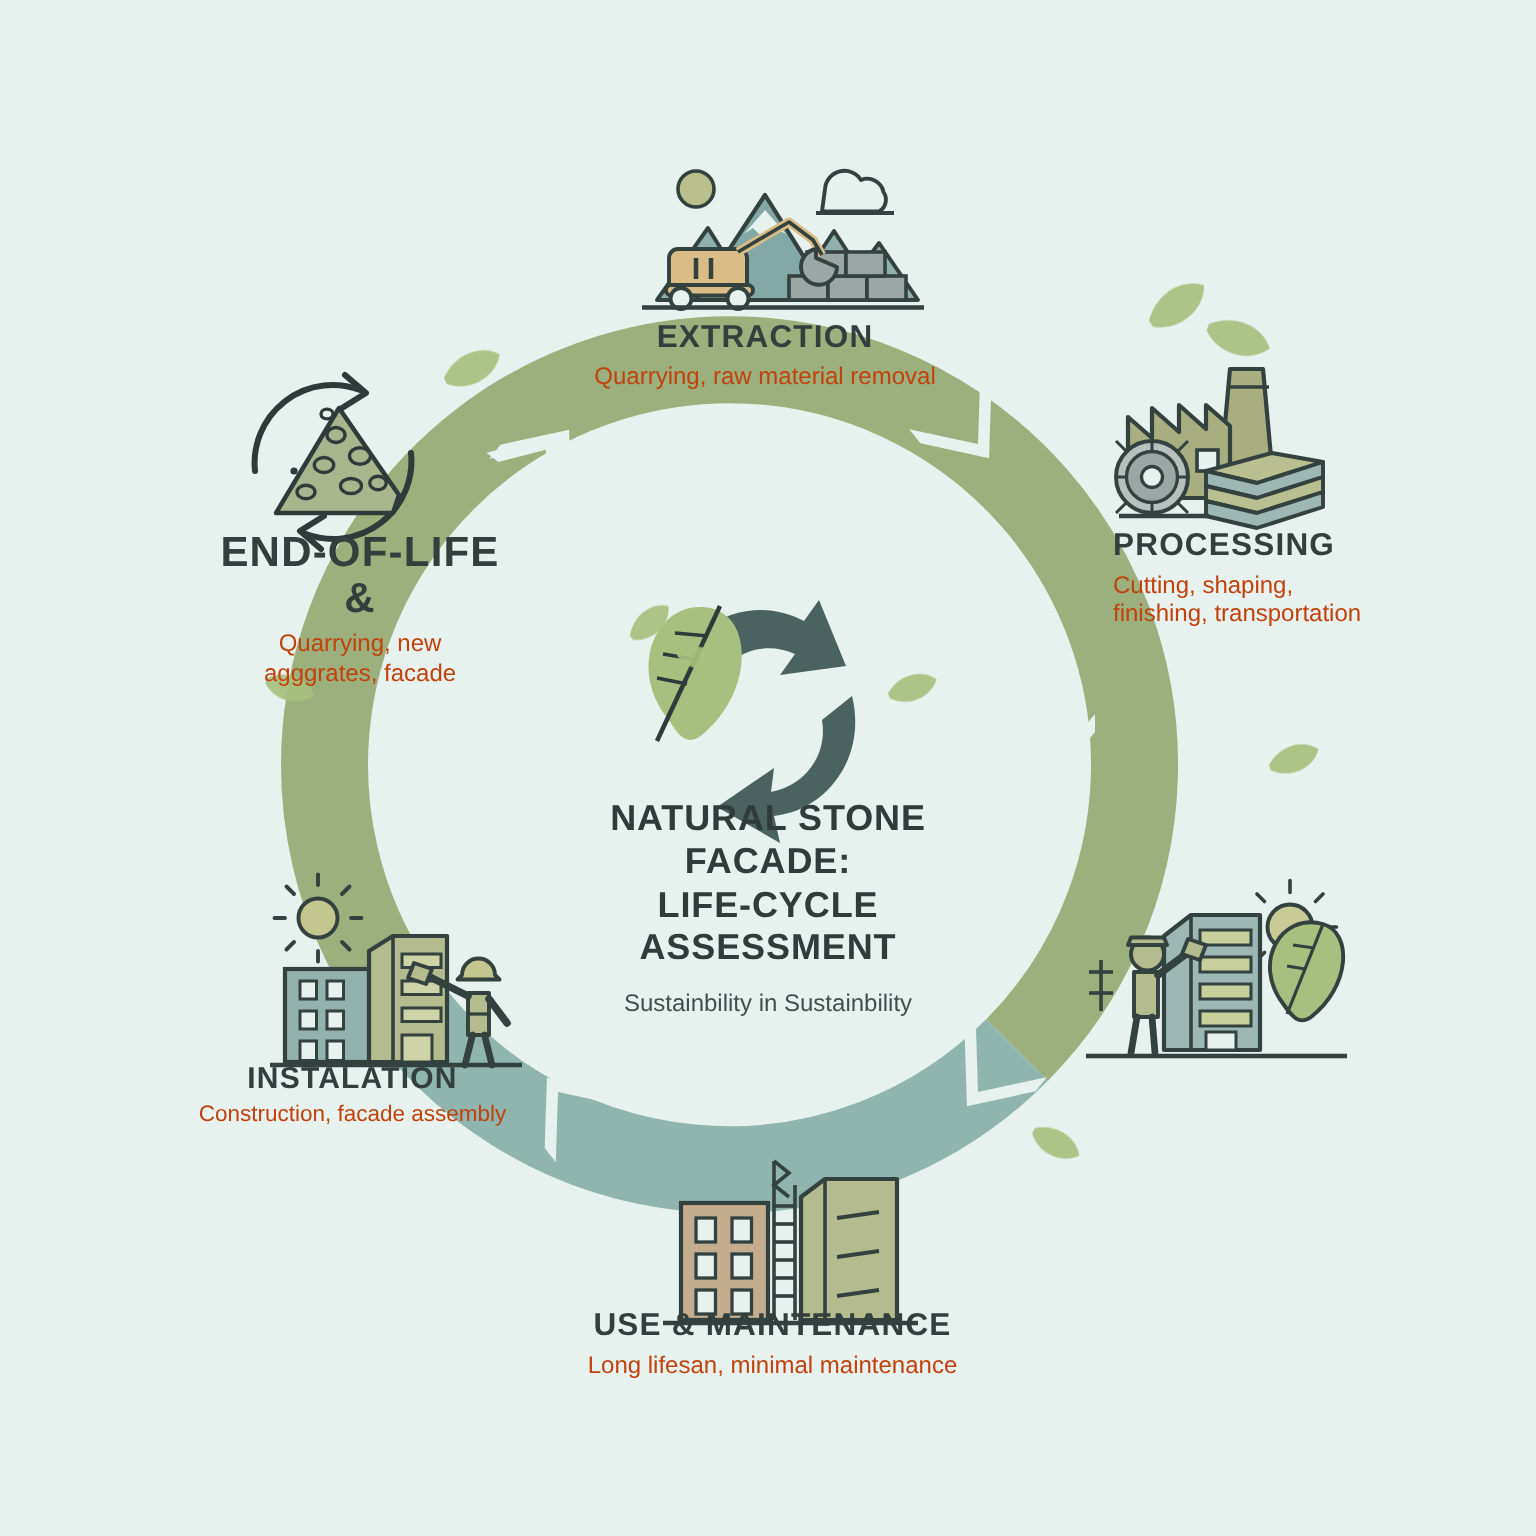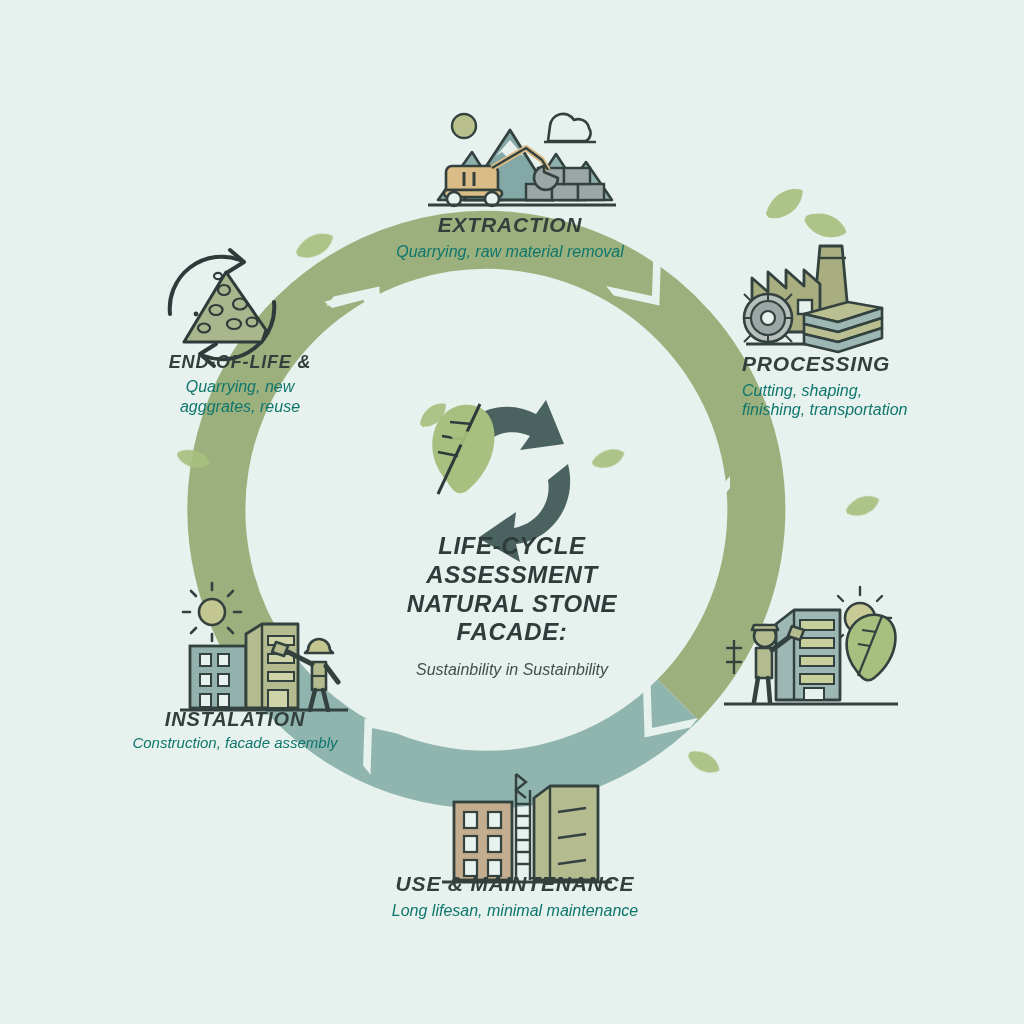--- a/index.html
+++ b/index.html
@@ -2,43 +2,43 @@
 <html><head>
 <meta charset="utf-8">
 <style>
   html,body{margin:0;padding:0;}
   body{
     width:1024px;height:1024px;
     background:#e7f1ed;
     font-family:"Liberation Sans", sans-serif;
     overflow:hidden;
   }
-  #stage{position:relative;width:1016px;height:1024px;font-style:italic;}
+  #stage{position:relative;width:1016px;height:1024px;}
   #art{position:absolute;top:0;left:0;width:1024px;height:1024px;}
 
   .lbl{position:absolute;text-align:center;color:#2e3b3a;}
   .lbl .ttl{
     font-weight:700;letter-spacing:0.8px;
     color:#333f3d;line-height:1.12;
   }
   .lbl .sub{
-    color:#0f766e;line-height:1.24;font-weight:400;
+    color:#c2410c;line-height:1.24;font-weight:400;
   }
 
   
   #lbl-extraction{left:355px;top:213px;width:310px;}
   #lbl-extraction .ttl{font-size:21px;}
   #lbl-extraction .sub{font-size:16px;margin-top:5px;}
 
   #lbl-processing{left:742px;top:352px;width:300px;text-align:left;}
   #lbl-processing .ttl{font-size:21px;}
   #lbl-processing .sub{font-size:16px;margin-top:5px;}
 
   #lbl-endoflife{left:140px;top:352px;width:200px;}
-  #lbl-endoflife .ttl{font-size:18px;}
+  #lbl-endoflife .ttl{font-size:28px;}
   #lbl-endoflife .sub{font-size:16px;margin-top:5px;}
 
   #lbl-installation{left:105px;top:708px;width:260px;}
   #lbl-installation .ttl{font-size:20px;}
   #lbl-installation .sub{font-size:15px;margin-top:4px;}
 
   #lbl-usecare{left:370px;top:872px;width:290px;}
   #lbl-usecare .ttl{font-size:21px;}
   #lbl-usecare .sub{font-size:16px;margin-top:5px;}
 
@@ -393,33 +393,33 @@
 
   <div class="lbl" id="lbl-processing">
     <div class="ttl">PROCESSING</div>
     <div class="sub">Cutting, shaping,</div>
     <div class="sub" style="margin-top:0">finishing, transportation</div>
   </div>
 
   <div class="lbl" id="lbl-endoflife">
     <div class="ttl">END-OF-LIFE &amp;</div>
     <div class="sub">Quarrying, new</div>
-    <div class="sub" style="margin-top:0">agggrates, reuse</div>
+    <div class="sub" style="margin-top:0">agggrates, facade</div>
   </div>
 
   <div class="lbl" id="lbl-installation">
     <div class="ttl">INSTALATION</div>
     <div class="sub">Construction, facade assembly</div>
   </div>
 
   <div class="lbl" id="lbl-usecare">
     <div class="ttl">USE &amp; MAINTENANCE</div>
     <div class="sub">Long lifesan, minimal maintenance</div>
   </div>
 
 
   <div id="centre">
+    <div class="h1">NATURAL STONE FACADE:</div>
     <div class="h1">LIFE-CYCLE ASSESSMENT</div>
-    <div class="h1">NATURAL STONE FACADE:</div>
     <div class="h2">Sustainbility in Sustainbility</div>
   </div>
 
 </div>
 
 </body></html>

